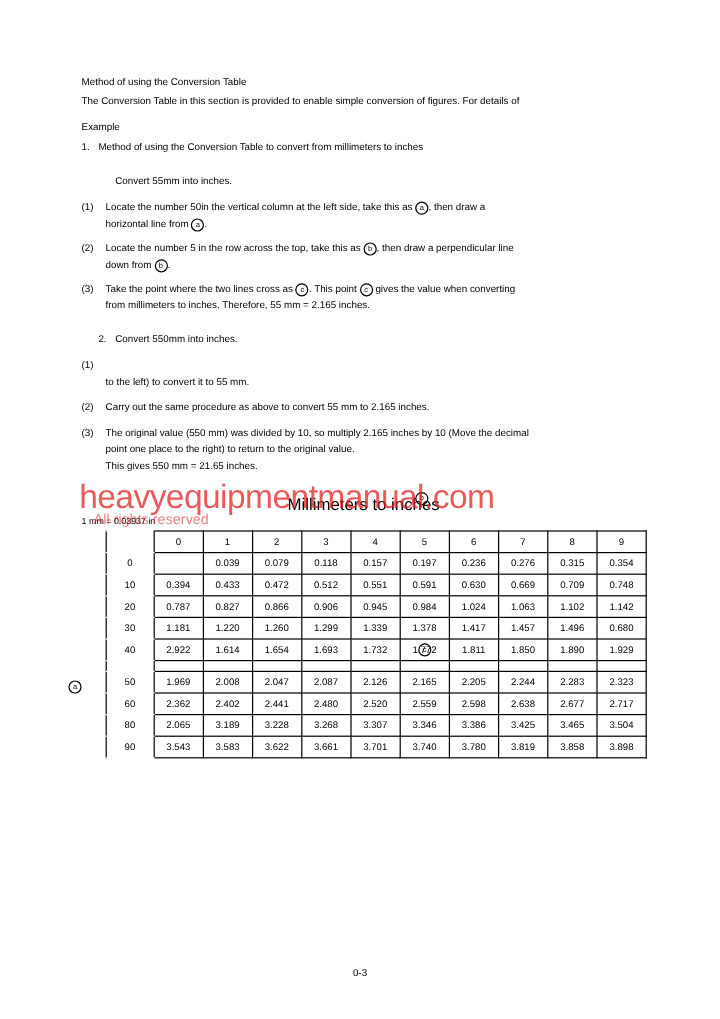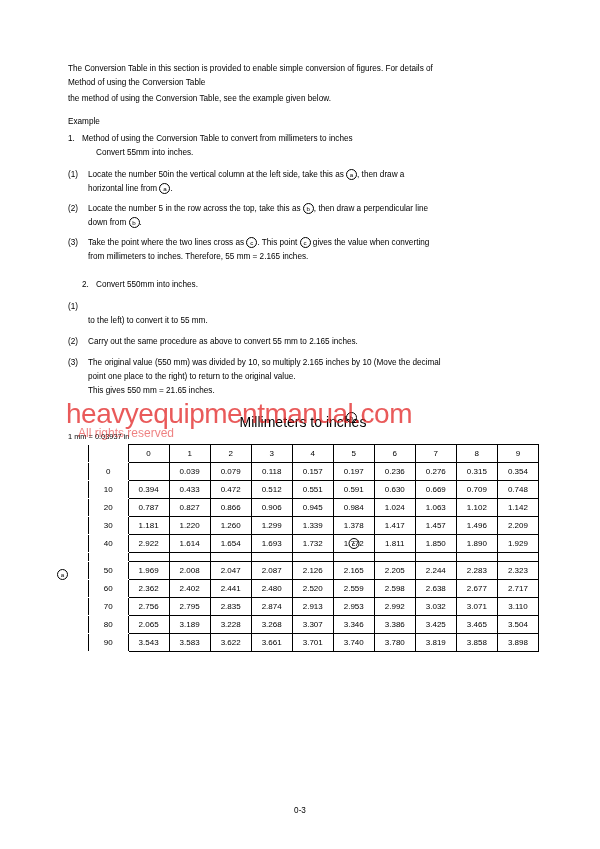--- a/index.html
+++ b/index.html
@@ -51,21 +51,21 @@
     margin: 0;
     display: flex;
   }
   .numbered .num {
     width: 14px;
     flex: 0 0 14px;
   }
   .numbered .txt { flex: 1 1 auto; }
 
   .indent1 { margin-left: 14px; }
-  .indent2 { margin-left: 28px; }
+  .indent2 { margin-left: 28px; margin-top: 14px; }
 
   .sub {
     font-size: 8.2px;
     line-height: 14px;
     display: flex;
     margin: 0;
   }
   .sub .marker {
     width: 20px;
     flex: 0 0 20px;
@@ -175,23 +175,22 @@
     margin-left: 12px;
   }
 </style>
 </head>
 <body>
 
 <div class="page">
   <div class="content">
 
 
+    <p class="para">Method of using the Conversion Table</p>
     <p class="para tight">The Conversion Table in this section is provided to enable simple conversion of figures.   For details of</p>
-    <p class="para">Method of using the Conversion Table</p>
-    <p class="para">the method of using the Conversion Table, see the example given below.</p>
 
     <div class="block-gap"></div>
 
     <p class="example-label">Example</p>
 
     <div class="numbered">
       <span class="num">1.</span>
       <span class="txt">Method of using the Conversion Table to convert from millimeters to inches</span>
     </div>
 
@@ -331,21 +330,21 @@
             <td class="rowhead">30</td>
             <td>1.181</td>
             <td>1.220</td>
             <td>1.260</td>
             <td>1.299</td>
             <td>1.339</td>
             <td>1.378</td>
             <td>1.417</td>
             <td>1.457</td>
             <td>1.496</td>
-            <td>2.209</td>
+            <td>0.680</td>
           </tr>
           <tr>
             <td class="rowhead">40</td>
             <td>2.922</td>
             <td>1.614</td>
             <td>1.654</td>
             <td>1.693</td>
             <td>1.732</td>
             <td>1.772</td>
             <td>1.811</td>
@@ -388,33 +387,20 @@
             <td>2.441</td>
             <td>2.480</td>
             <td>2.520</td>
             <td>2.559</td>
             <td>2.598</td>
             <td>2.638</td>
             <td>2.677</td>
             <td>2.717</td>
           </tr>
           <tr>
-            <td class="rowhead">70</td>
-            <td>2.756</td>
-            <td>2.795</td>
-            <td>2.835</td>
-            <td>2.874</td>
-            <td>2.913</td>
-            <td>2.953</td>
-            <td>2.992</td>
-            <td>3.032</td>
-            <td>3.071</td>
-            <td>3.110</td>
-          </tr>
-          <tr>
             <td class="rowhead">80</td>
             <td>2.065</td>
             <td>3.189</td>
             <td>3.228</td>
             <td>3.268</td>
             <td>3.307</td>
             <td>3.346</td>
             <td>3.386</td>
             <td>3.425</td>
             <td>3.465</td>

